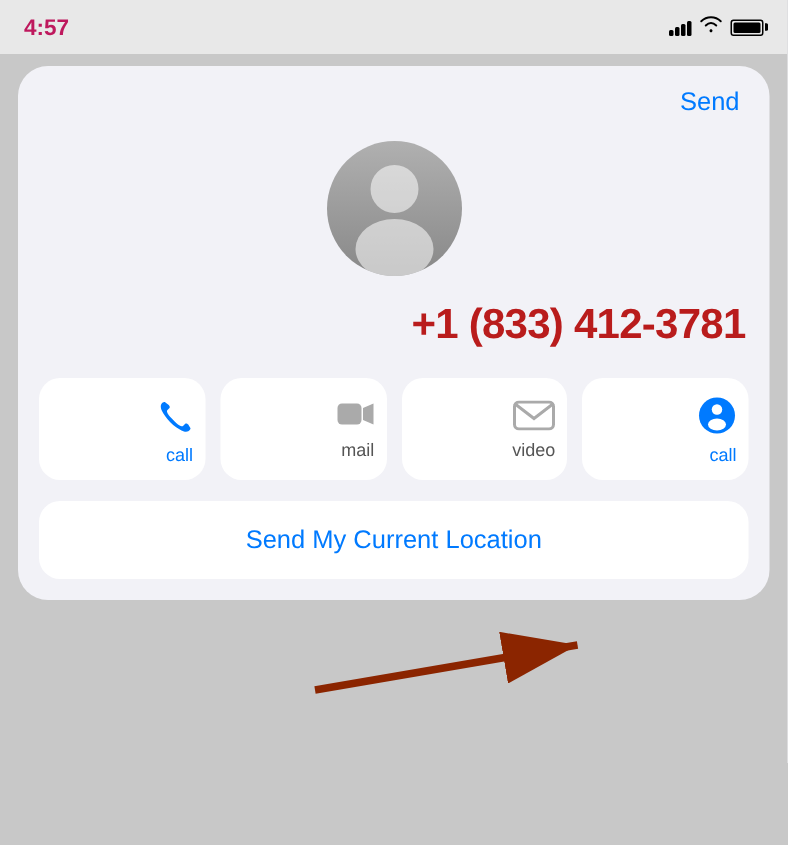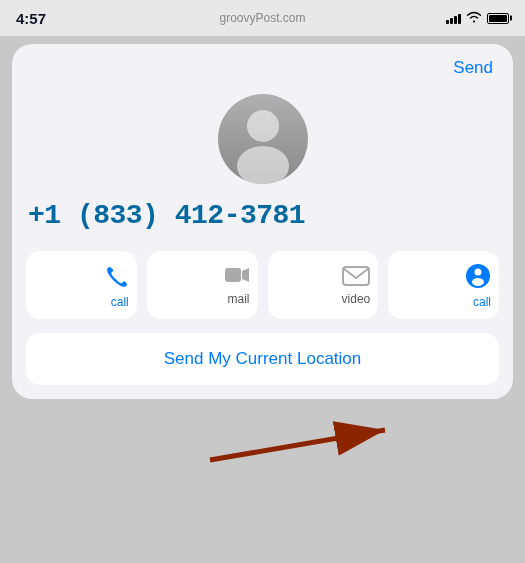--- a/index.html
+++ b/index.html
@@ -21,21 +21,21 @@
       display: flex;
       align-items: center;
       justify-content: space-between;
       padding: 0 16px;
       position: relative;
     }
 
     .status-time {
       font-size: 15px;
       font-weight: 600;
-      color: #0f172a;
+      color: #be185d;
     }
 
     .status-site {
       position: absolute;
       left: 50%;
       transform: translateX(-50%);
       font-size: 12px;
       color: #888;
     }
 
@@ -117,27 +117,26 @@
       background: linear-gradient(180deg, #b0b0b0 0%, #888 100%);
       display: flex;
       align-items: flex-end;
       justify-content: center;
       overflow: hidden;
       position: relative;
     }
 
     
     .phone-number {
-      text-align: left;
+      text-align: right;
       font-size: 28px;
       font-weight: 700;
-      color: #0369a1;
+      color: #b91c1c;
       padding: 0 16px 20px 16px;
       letter-spacing: -0.5px;
-      font-family: Liberation Mono, monospace;
     }
 
     
     .actions-row {
       display: flex;
       gap: 10px;
       padding: 0 14px 14px 14px;
     }
 
     .action-btn {
@@ -188,21 +187,20 @@
       pointer-events: none;
     }
 
     
   </style>
 </head>
 <body>
 
 <div class="status-bar">
   <span class="status-time">4:57</span>
-  <span class="status-site">groovyPost.com</span>
   <div class="status-icons">
 
     <div class="signal-bars">
       <span style="height:4px"></span>
       <span style="height:6px"></span>
       <span style="height:8px"></span>
       <span style="height:10px"></span>
     </div>
 
     <div>

